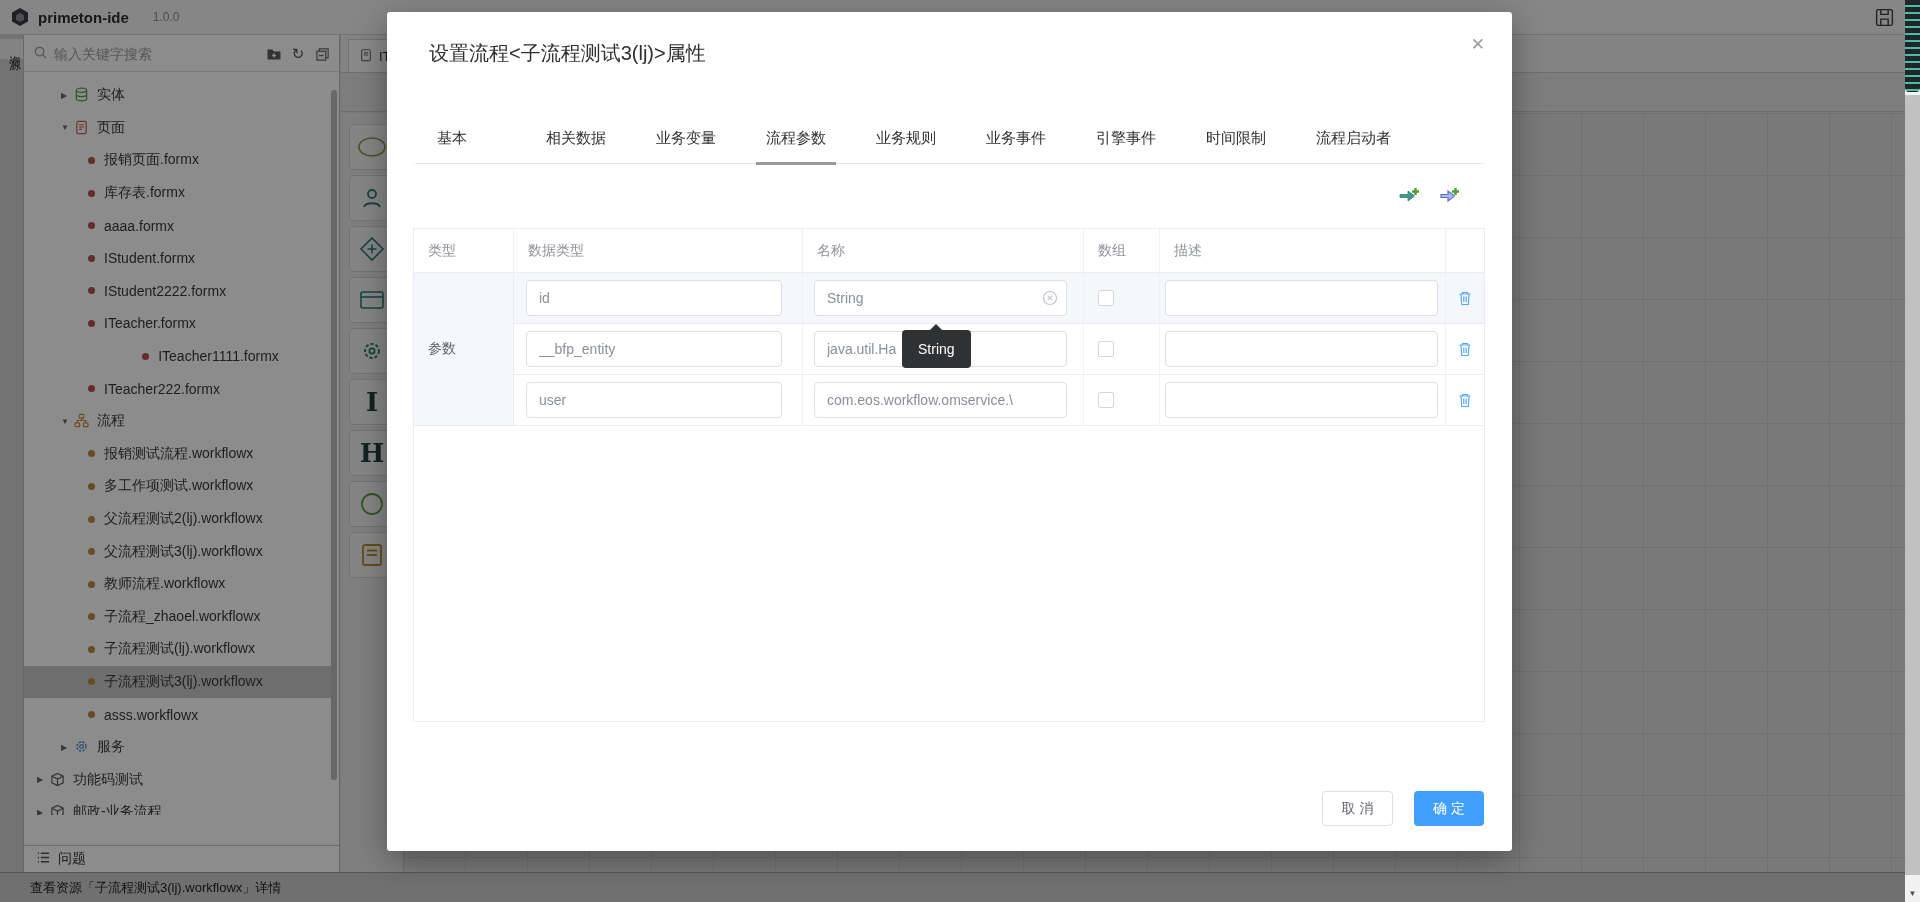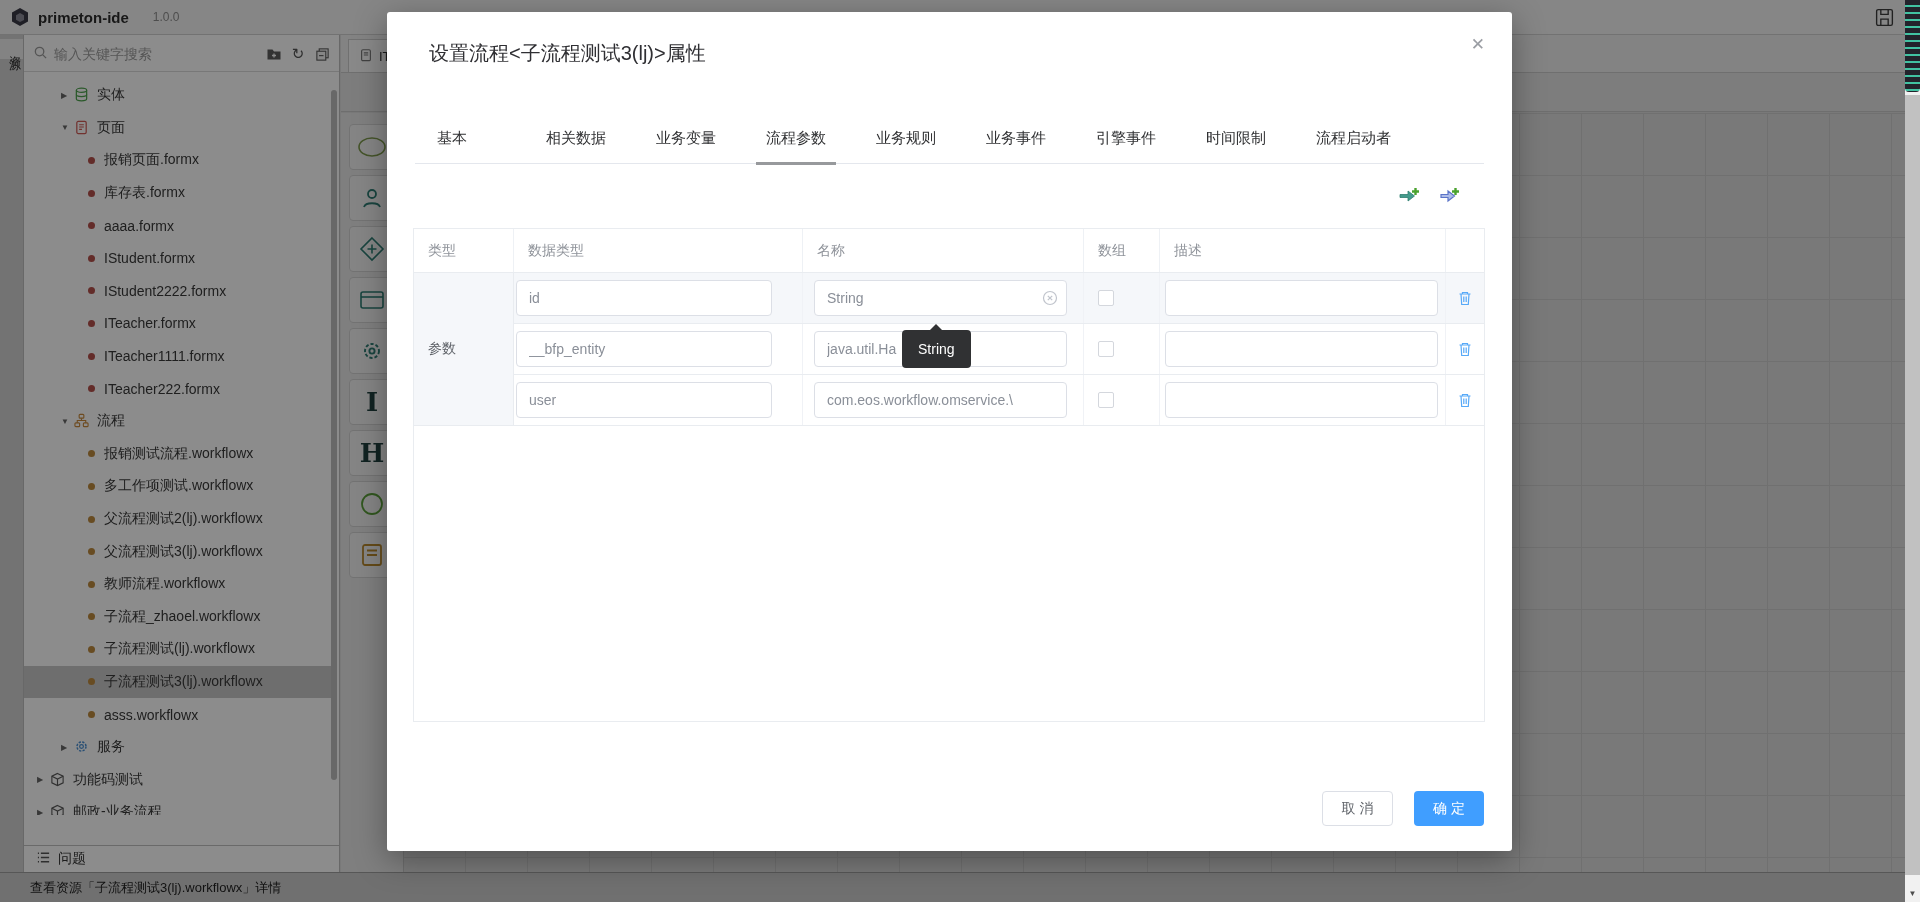--- a/index.html
+++ b/index.html
@@ -78,21 +78,21 @@
 .th:last-child{border-right:none}
 .t-body{position:relative}
 .t-type-cell{position:absolute;left:0;top:0;width:100px;height:153px;background:#f5f7fa;border-right:1px solid #e9ecf0;
   border-bottom:1px solid #e9ecf0;display:flex;align-items:center;padding-left:14px;font-size:14px;color:#5f6369}
 .t-rows{margin-left:100px}
 .t-row{display:grid;grid-template-columns:289px 281px 76px 286px 38px;height:51px;border-bottom:1px solid #e9ecf0}
 .t-row.hov{background:#f5f7fa}
 .cell{height:100%;display:flex;align-items:center;border-right:1px solid #f0f2f6;overflow:visible}
 .cell:last-child{border-right:none}
 .iw{position:relative}
-.iw.name{margin-left:2px;width:256px}
+.iw.name{margin-left:12px;width:256px}
 .iw.type{margin-left:11px;width:253px}
 .iw.desc{margin-left:5px;width:273px}
 .t-input{height:36px;border:1px solid #dcdfe6;border-radius:4px;padding:0 12px;font-size:14px;color:#8a8f98;
   background:#fff;width:100%;outline:none;font-family:inherit}
 .clear-ic{position:absolute;right:9px;top:10px;width:16px;height:16px;display:inline-flex;cursor:pointer}
 .checkbox{width:16px;height:16px;border:1px solid #d4d7dd;border-radius:2px;background:#fff;margin-left:14px;cursor:pointer}
 .del-btn{margin:0 auto;width:16px;height:17px;display:inline-flex;cursor:pointer}
 
 .tooltip{position:absolute;left:515px;top:318px;background:#303133;color:#fff;font-size:14px;padding:11px 16px;
   border-radius:4px;z-index:25;white-space:nowrap}
@@ -200,21 +200,21 @@
           <span class="tlabel">IStudent.formx</span>
         </div>
         <div class="tree-row" style="padding-left: 64px;">
           <span class="dot" style="background: rgb(181, 80, 75);"></span>
           <span class="tlabel">IStudent2222.formx</span>
         </div>
         <div class="tree-row" style="padding-left: 64px;">
           <span class="dot" style="background: rgb(181, 80, 75);"></span>
           <span class="tlabel">ITeacher.formx</span>
         </div>
-        <div class="tree-row" style="padding-left: 64px;">
+        <div class="tree-row" style="padding-left: 64px; justify-content: center;">
           <span class="dot" style="background: rgb(181, 80, 75);"></span>
           <span class="tlabel">ITeacher1111.formx</span>
         </div>
         <div class="tree-row" style="padding-left: 64px;">
           <span class="dot" style="background: rgb(181, 80, 75);"></span>
           <span class="tlabel">ITeacher222.formx</span>
         </div>
         <div class="tree-row" style="padding-left: 37px;">
           <span class="arrow">▼</span>
           <span class="ticon">

